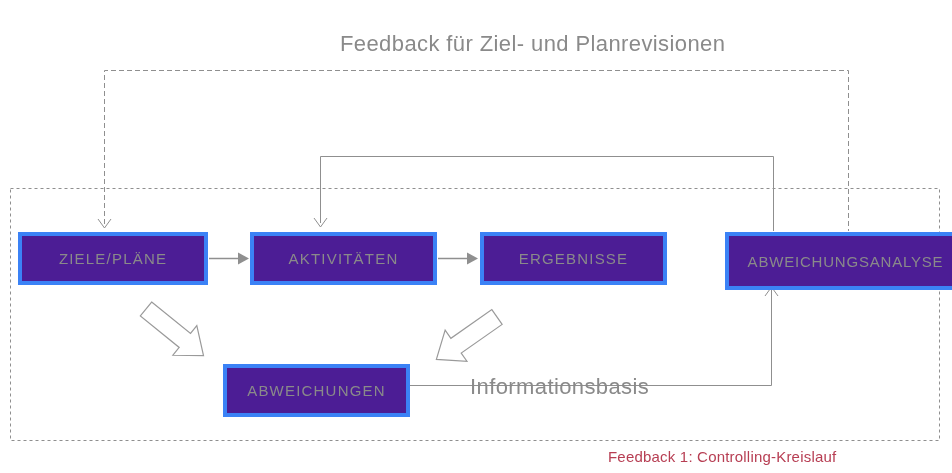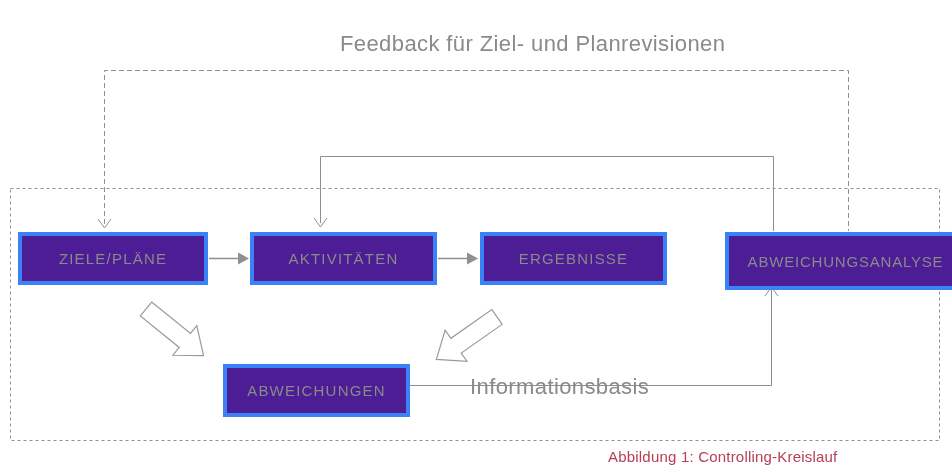--- a/index.html
+++ b/index.html
@@ -101,15 +101,15 @@
   <div class="node" id="node-ergebnisse">ERGEBNISSE</div>
 
   <div class="node" id="node-aktivitaeten">AKTIVITÄTEN</div>
 
   <div class="node" id="node-abweichungsanalyse">ABWEICHUNGSANALYSE</div>
 
   <div class="node" id="node-abweichungen">ABWEICHUNGEN</div>
 
   <div class="flowlabel" id="label-informationsbasis">Informationsbasis</div>
 
-  <div class="caption" id="label-caption">Abbildung 1: Controlling-Kreislauf</div>
+  <div class="caption" id="label-caption">Feedback 1: Controlling-Kreislauf</div>
 
 </div>
 
 </body></html>

